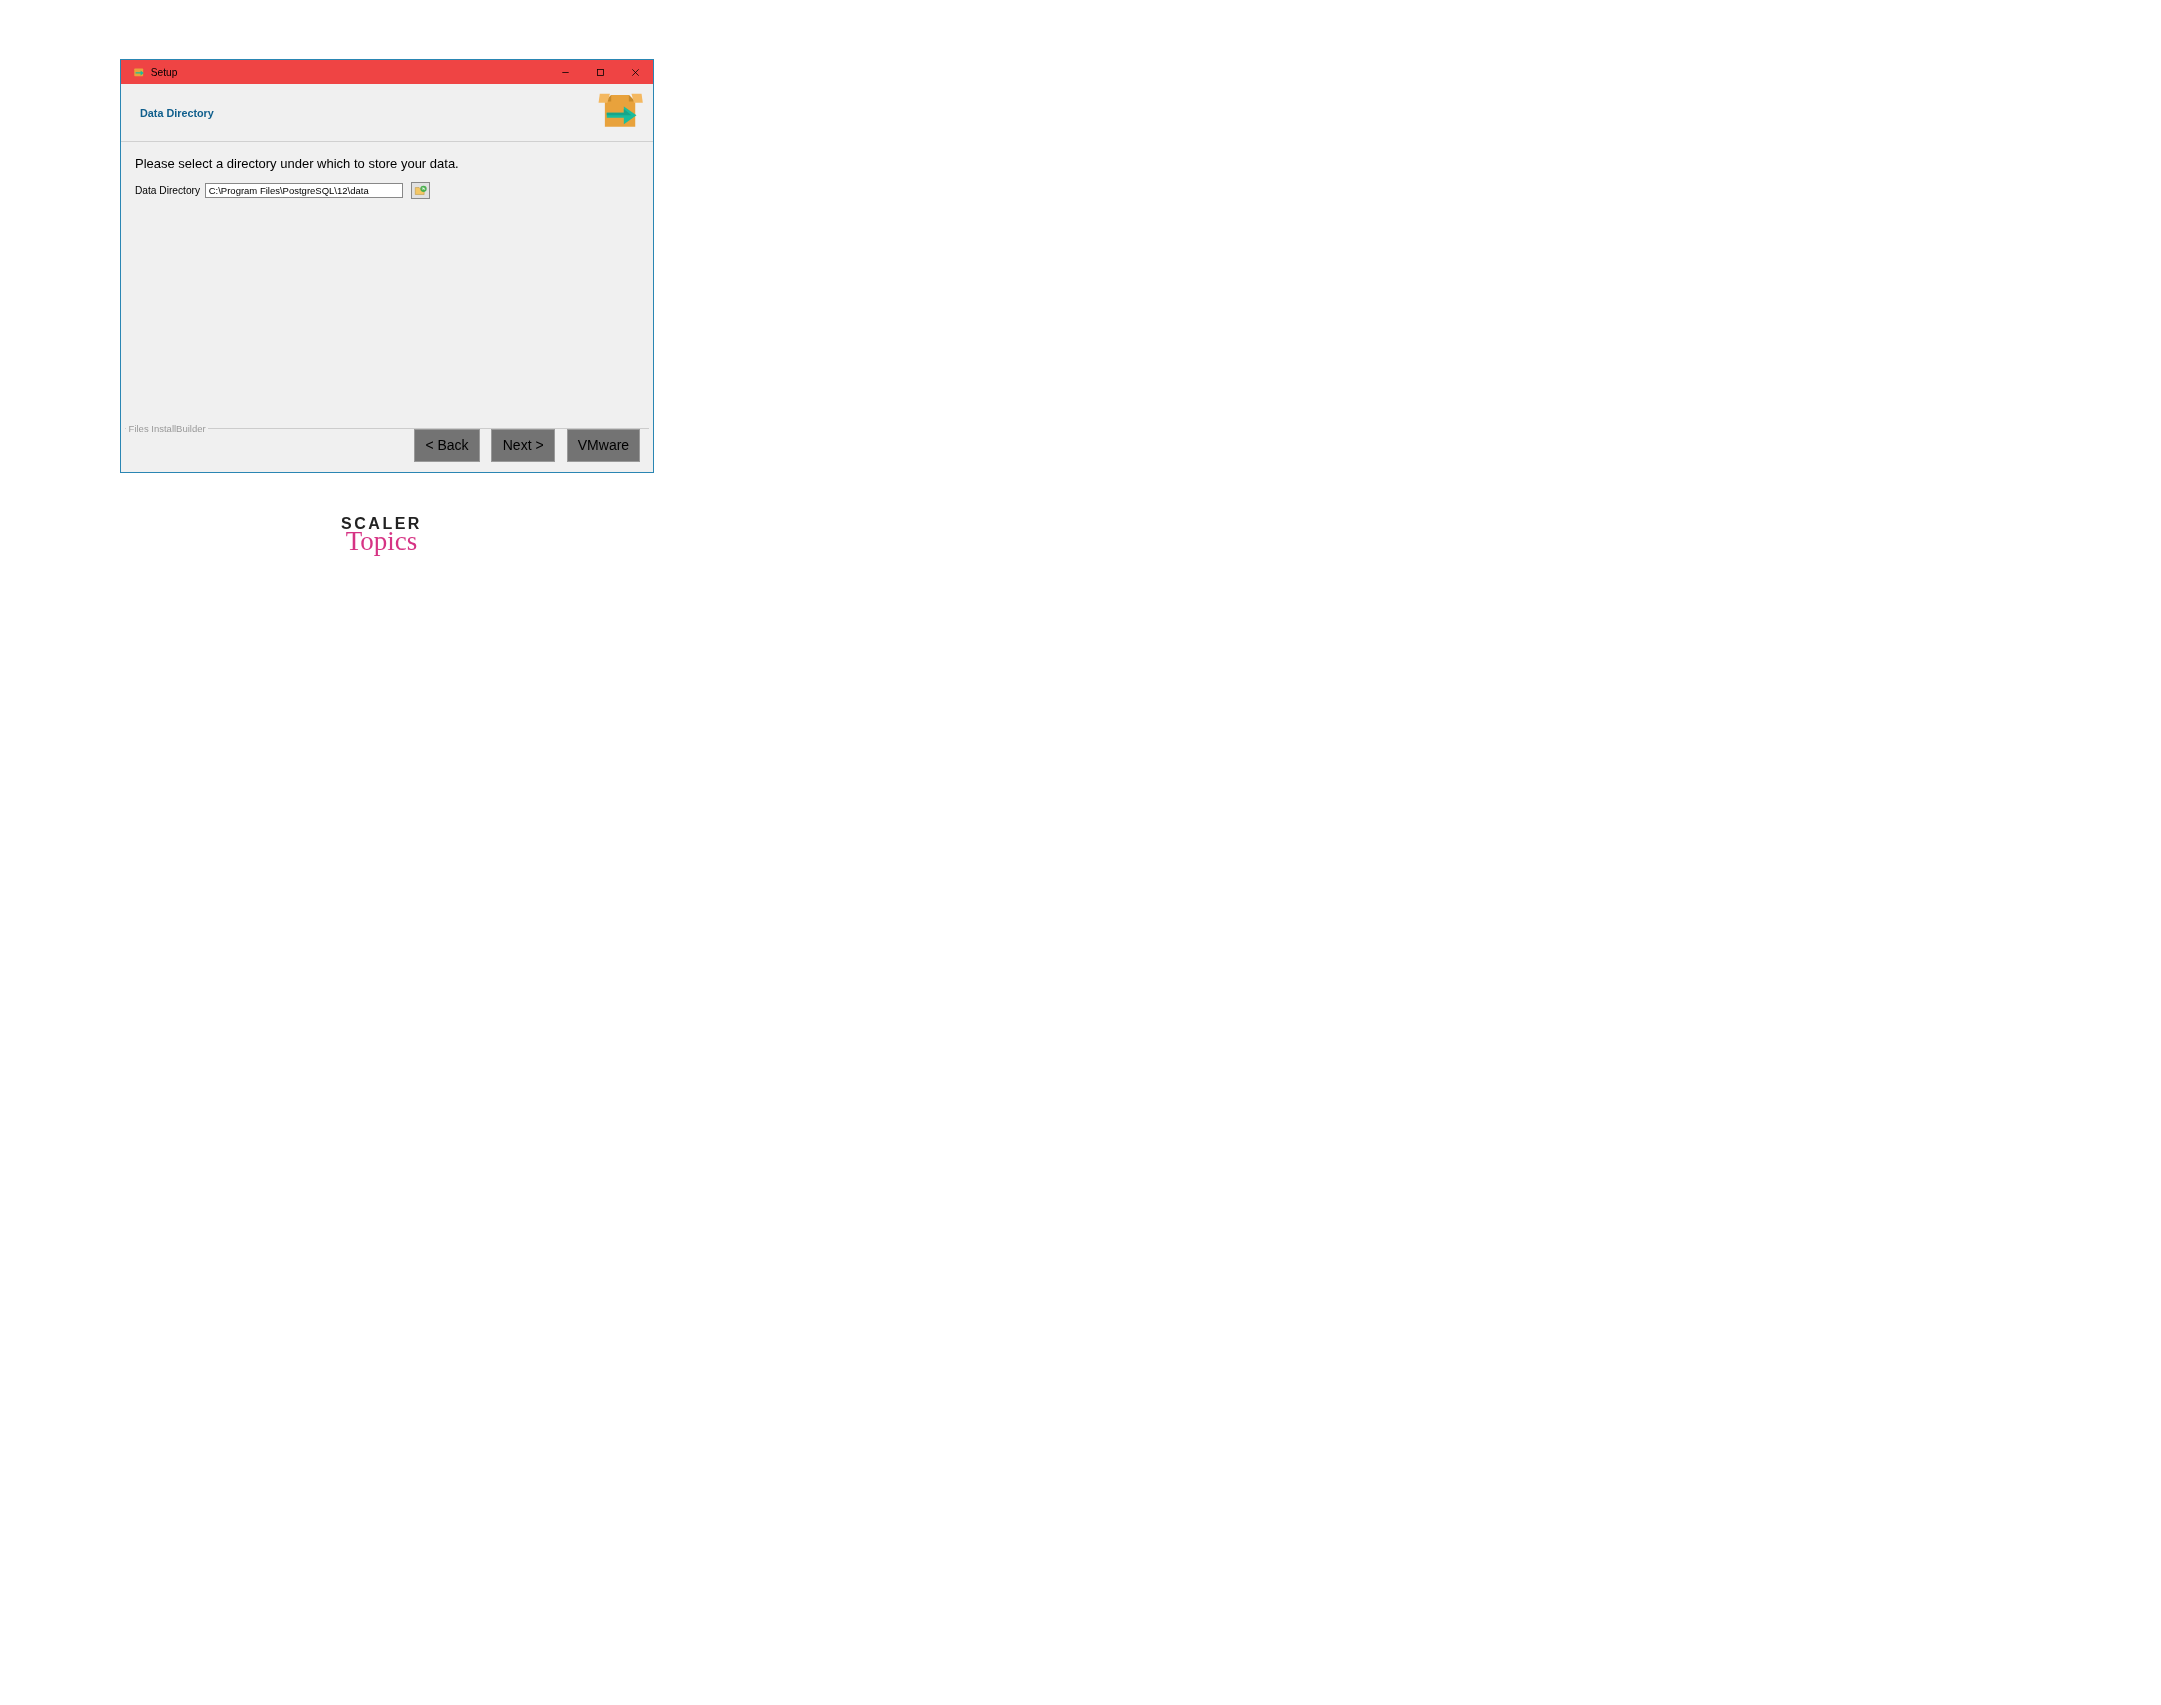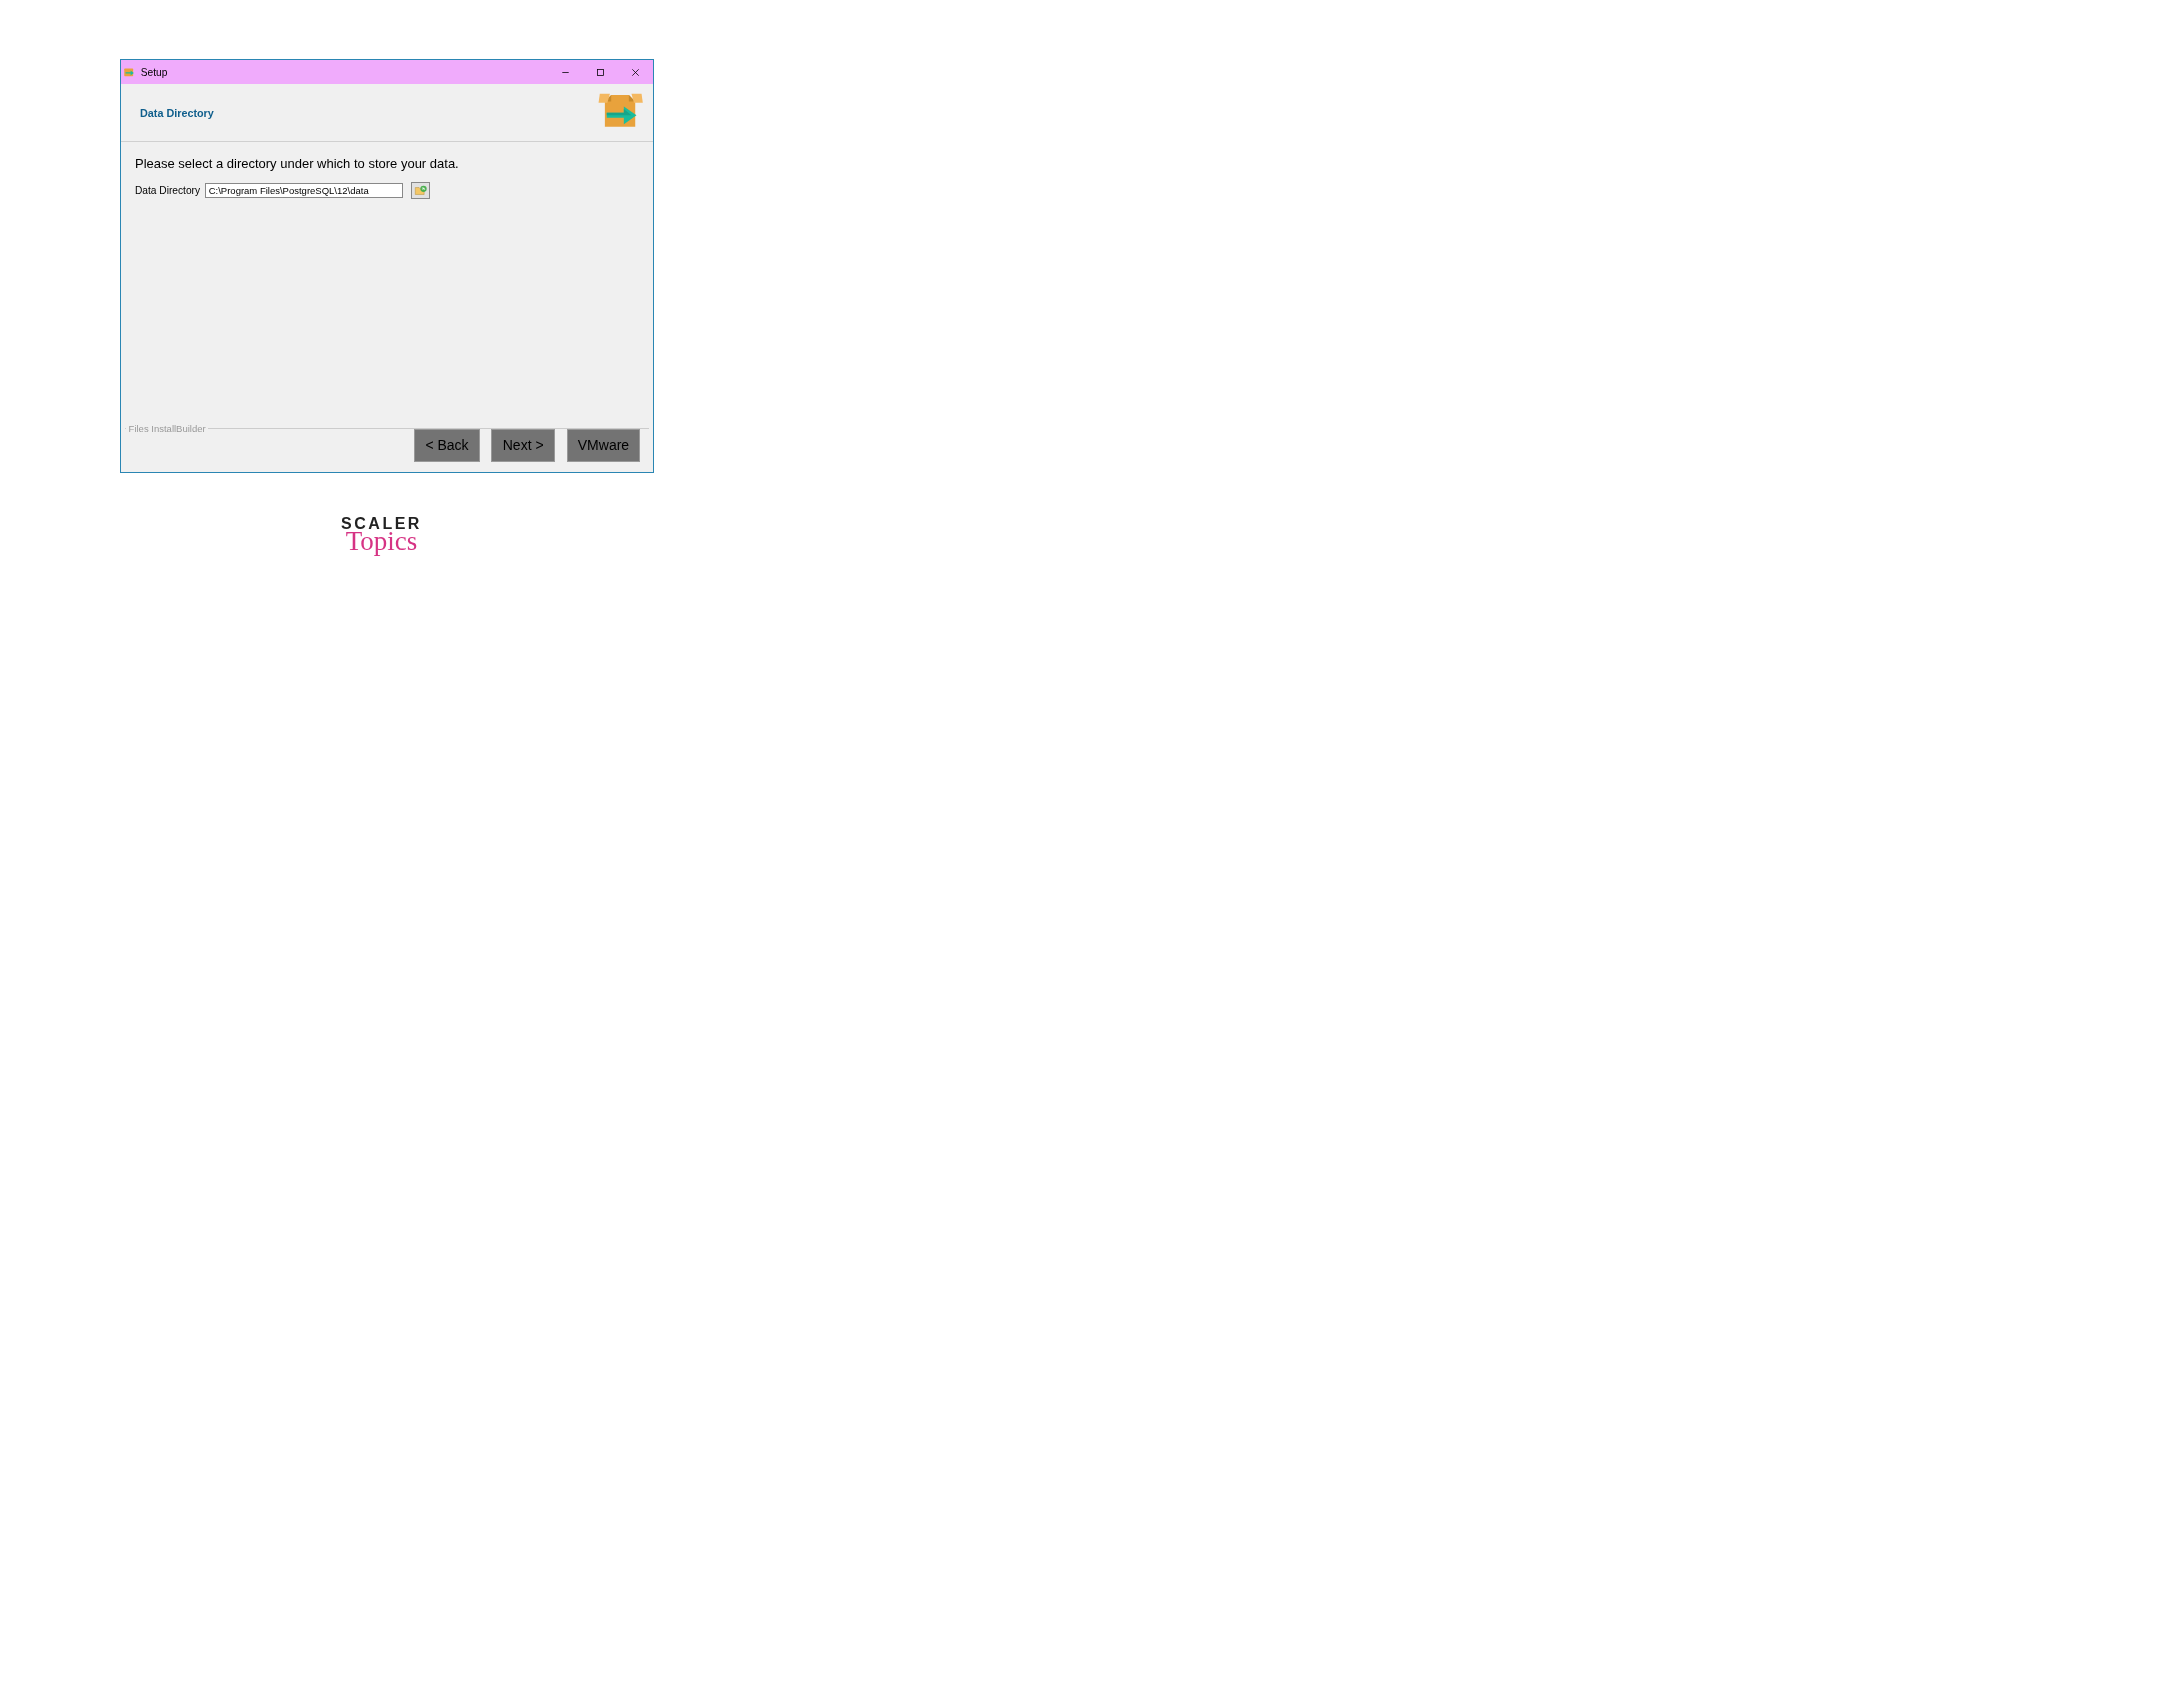--- a/index.html
+++ b/index.html
@@ -25,22 +25,22 @@
       background: #f0f0f0;
       border: 0.6px solid #2a86b3;
       display: flex;
       flex-direction: column;
     }
     
     .titlebar {
       height: 24px;
       display: flex;
       align-items: center;
-      padding-left: 2px;
-      background: #f0abfc;
+      padding-left: 12px;
+      background: #ef4444;
     }
     
     .titlebar-icon {
       width: 12.7px;
       height: 12.7px;
       margin-right: 5.1px;
       display: flex;
       align-items: center;
       justify-content: center;
     }

